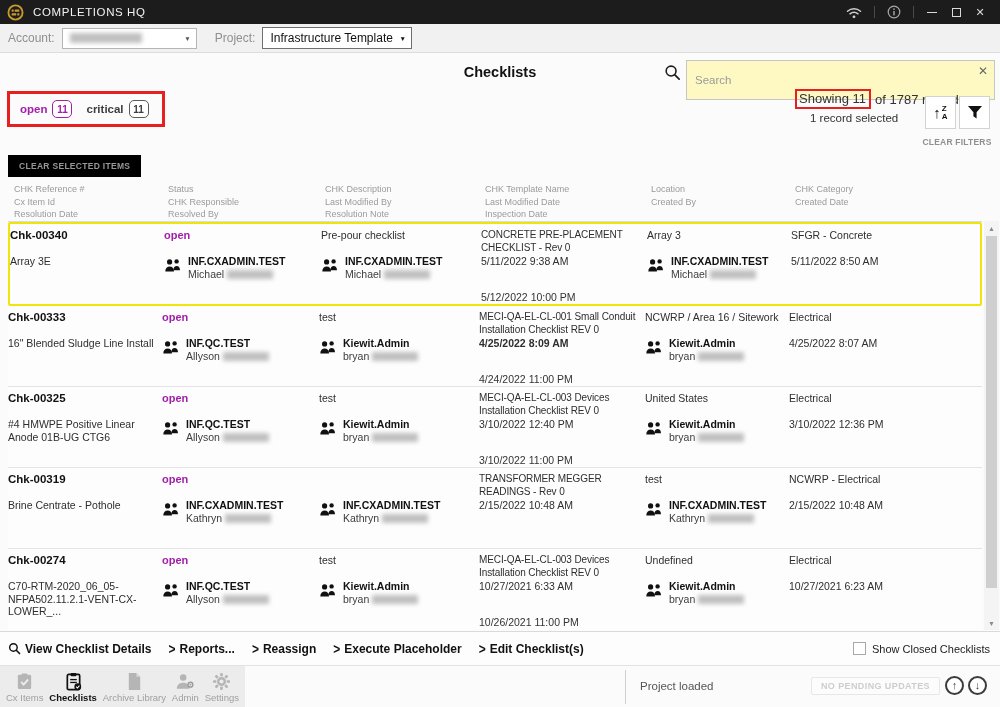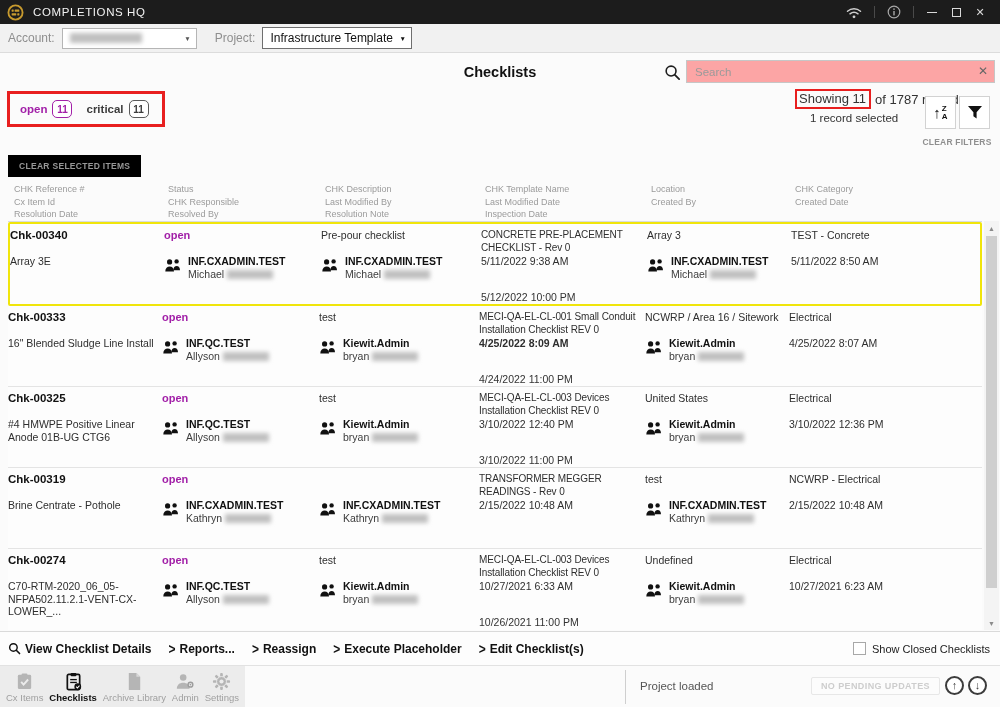--- a/index.html
+++ b/index.html
@@ -24,21 +24,21 @@
   .dd { position:relative; background:#fff; border:1px solid #b5b5b5; height:21px; display:flex; align-items:center; padding:0 18px 0 7px; margin-left:7px; }
   .dd .caret { position:absolute; right:5px; font-size:6.5px; color:#555; }
   .dd-account { width:135px; }
   .dd-project { border-color:#6f6f6f; height:22px; color:#111; font-size:12px; }
   .blur { display:inline-block; width:58px; height:10px; background:#c0c0c0; border-radius:1px; filter:blur(2px); }
   .blur.acct { width:72px; }
 
   
   .page-title { position:absolute; left:0; right:0; top:64px; text-align:center; font-size:14.5px; font-weight:bold; color:#111; }
   .search-icon { position:absolute; left:664px; top:64px; width:17px; height:17px; }
-  .search-box { position:absolute; left:686px; top:60px; width:309px; height:23px; border:1px solid #c6c6c6; background:#fca5a5; }
+  .search-box { position:absolute; left:686px; top:60px; width:309px; height:40px; border:1px solid #c6c6c6; background:#fef9c3; }
   .search-box input { width:100%; height:100%; border:0; outline:none; padding:0 24px 0 8px; font-size:11.5px; font-family:inherit; color:#444; background:transparent; }
   .search-box input::placeholder { color:#9a9a9a; }
   .search-clear { position:absolute; right:6px; top:3px; font-size:12px; color:#666; cursor:default; }
 
   .chips-annotation { position:absolute; left:7px; top:91px; width:158px; height:36px; border:3px solid #e81f1f;
                       display:flex; align-items:center; padding-left:10px; gap:14px; background:transparent; }
   .chip { display:flex; align-items:center; gap:5px; cursor:default; }
   .chip-label { font-size:11.5px; font-weight:bold; }
   .chip-badge { min-width:20px; height:18px; border-radius:5px; display:flex; align-items:center; justify-content:center;
                 font-size:10px; font-weight:bold; border:1.6px solid; padding:0 2px; background:#fff; }
@@ -312,21 +312,21 @@
           <span class="org">INF.CXADMIN.TEST</span>
           <span class="name-line">
               <span>Michael</span>
               <span class="blur"></span>
             </span>
         </span>
       </div>
       <div class="slot3"></div>
     </div>
     <div class="cell">
-      <div class="slot1 nowrap">TEST - Concrete</div>
+      <div class="slot1 nowrap">SFGR - Concrete</div>
       <div class="slot2">
           <div class="slot1" style="min-height:0;">5/11/2022 8:50 AM</div>
         </div>
       <div class="slot3"></div>
     </div>
   </div>
     <div class="row grid-cols">
     <div class="cell">
       <div class="slot1 ref">Chk-00333</div>
       <div class="slot2">

